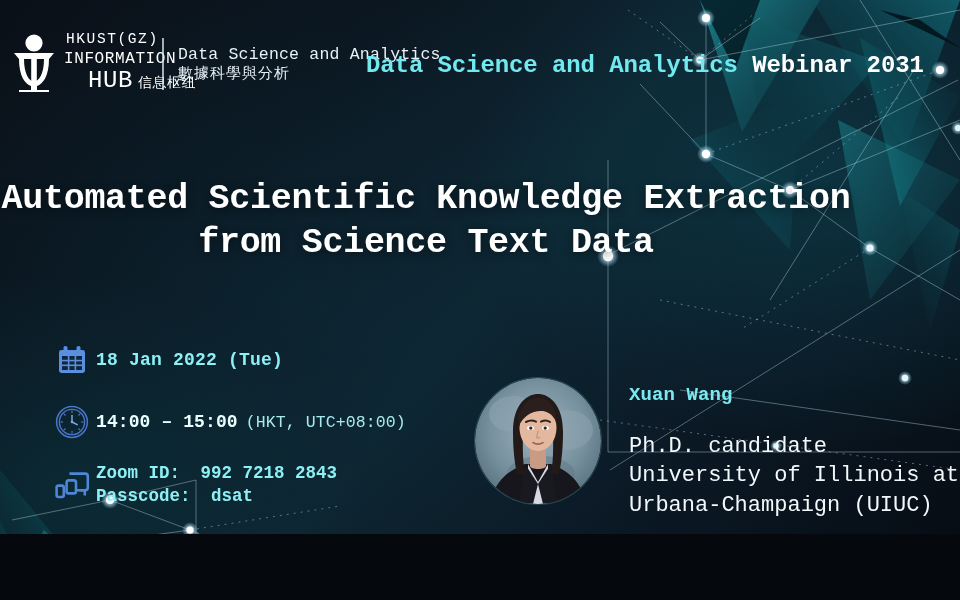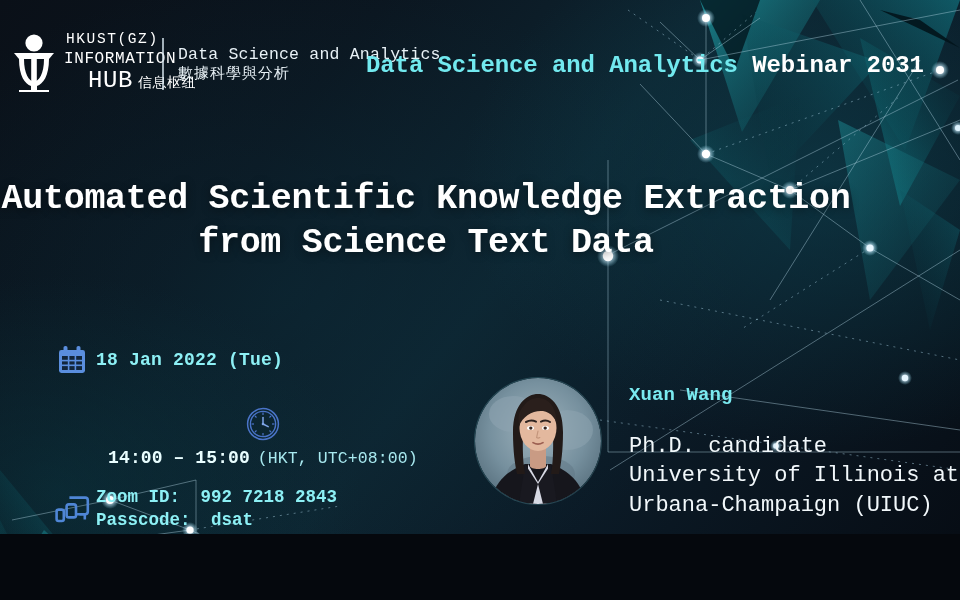--- a/index.html
+++ b/index.html
@@ -39,21 +39,21 @@
     position:absolute;left:0;top:177px;width:852px;text-align:center;
     color:#ffffff;font-size:35px;font-weight:700;line-height:1.26;letter-spacing:-0.3px;
     text-shadow:0 2px 10px rgba(0,0,0,0.45);
   }
 
   
   .info{position:absolute;left:48px;top:338px;width:430px;}
   .row{display:flex;align-items:center;margin-bottom:18px;}
   .ico{flex:0 0 48px;height:44px;display:flex;align-items:center;justify-content:center;}
   .row-date .txt{color:#8df0f5;font-size:18px;font-weight:700;letter-spacing:0.2px;}
-  .row-time{margin-top:6px;flex-direction:column;}
+  .row-time{margin-top:6px;}
   .row-time .txt{font-size:18px;letter-spacing:0.1px;}
   .row-time .strong{color:#e9feff;font-weight:700;}
   .row-time .soft{color:#a8e9ef;font-weight:400;font-size:16.5px;margin-left:8px;}
   .row-zoom{margin-top:6px;align-items:flex-start;}
   .row-zoom .ico{margin-top:2px;}
   .zoom-lines{color:#8df0f5;font-size:17.5px;font-weight:700;line-height:1.32;}
   .zoom-lines .lbl{display:inline-block;}
   .zoom-lines .val{margin-left:10px;}
 
   

